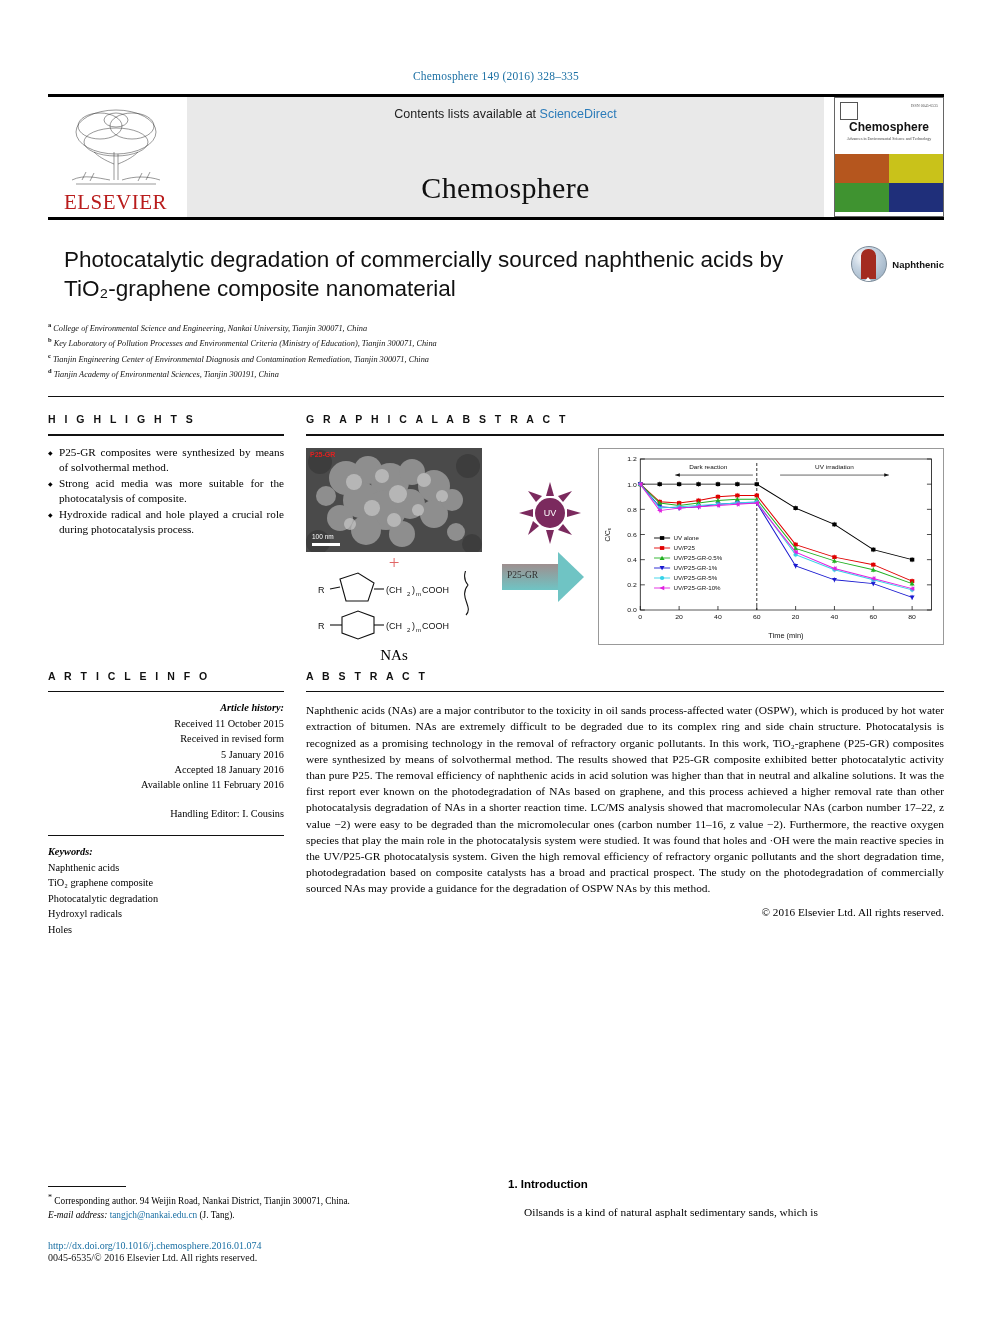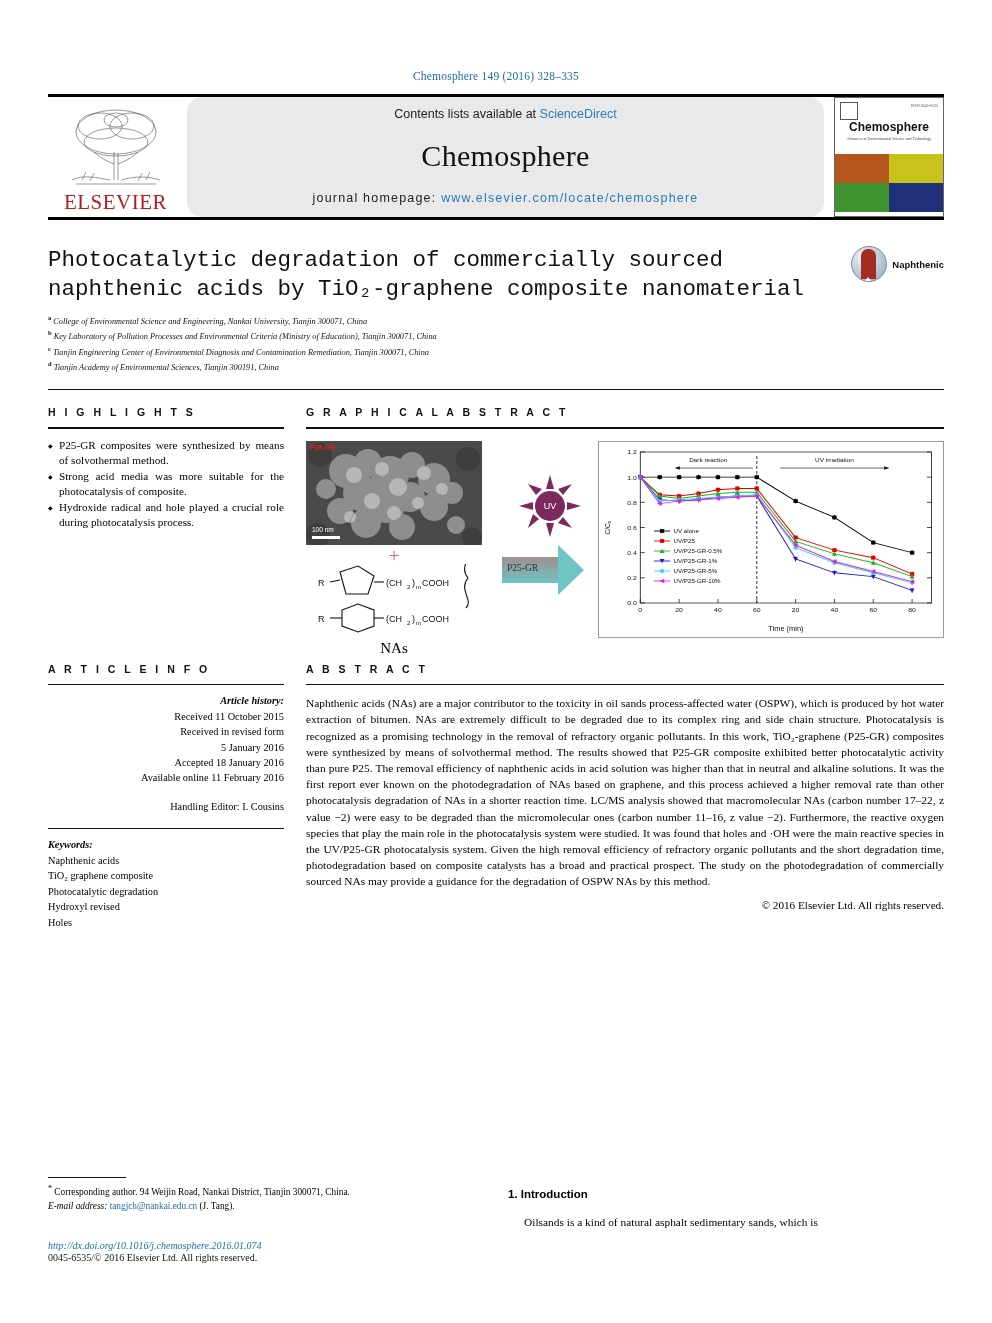--- a/index.html
+++ b/index.html
@@ -7,40 +7,40 @@
   .page{position:relative;width:992px;height:1323px;box-sizing:border-box;padding:0;}
 
   
   .runhead{text-align:center;font-family:"Liberation Serif",serif;font-size:11.5px;color:#1a6fa3;
            padding-top:70px;letter-spacing:.2px;}
   .rule-thick{height:3px;background:#000;margin:12px 48px 0 48px;}
   .masthead{display:flex;margin:0 48px;align-items:stretch;height:120px;}
   .elsevier{width:135px;display:flex;flex-direction:column;justify-content:flex-end;align-items:center;padding-bottom:2px;}
   .tree{width:104px;height:84px;}
   .elsevier-word{font-family:"Liberation Serif",serif;font-size:21px;letter-spacing:.5px;color:#b91c1c;font-weight:400;}
-  .sd-box{flex:1;background:#e9e9e9;display:flex;flex-direction:column;align-items:center;justify-content:space-between;padding:10px 0 12px 0;margin-left:4px;border-radius:15px;}
+  .sd-box{flex:1;background:#e9e9e9;display:flex;flex-direction:column;align-items:center;justify-content:space-between;padding:10px 0 12px 0;margin-left:4px;}
   .sd-line{font-family:"Liberation Sans",sans-serif;font-size:12.5px;color:#222;}
   .sd-link{color:#2b7bb9;}
   .journal-word{font-family:"Liberation Serif",serif;font-size:30px;color:#111;letter-spacing:.3px;}
   .homepage{font-family:"Liberation Sans",sans-serif;font-size:12.5px;letter-spacing:1.2px;color:#222;}
   .homepage .u{color:#2b7bb9;}
   .cover{width:108px;margin-left:10px;border:1px solid #666;background:#fff;position:relative;overflow:hidden;}
   .cover-top{height:56px;background:#fff;position:relative;}
   .cover-title{position:absolute;left:0;right:0;top:22px;text-align:center;font-family:"Liberation Sans",sans-serif;
                font-size:12px;font-weight:bold;color:#111;}
   .cover-sub{position:absolute;left:0;right:0;top:38px;text-align:center;font-size:4px;color:#444;}
   .cover-els{position:absolute;left:5px;top:4px;width:16px;height:16px;border:1px solid #555;}
   .cover-issn{position:absolute;right:5px;top:5px;font-size:4px;color:#555;}
   .cover-grid{display:grid;grid-template-columns:1fr 1fr;grid-template-rows:1fr 1fr;height:58px;}
   .cover-foot{height:10px;background:#fff;}
   .rule-thick2{height:3px;background:#000;margin:0 48px;}
 
   
   .titleblock{margin:26px 48px 0 48px;position:relative;}
-  h1.title{font-family:Liberation Mono, monospace;font-size:22.5px;font-weight:400;line-height:1.28;margin:0;max-width:760px;color:#111;}
+  h1.title{font-family:Liberation Sans, sans-serif;font-size:22.5px;font-weight:400;line-height:1.28;margin:16px;max-width:760px;color:#111;}
   .crossmark{position:absolute;right:0;top:0;display:flex;align-items:center;gap:5px;}
   .cm-badge{width:34px;height:34px;border-radius:50%;background:radial-gradient(circle at 35% 30%,#fff 0%,#c9d6e3 35%,#8fa6bb 100%);
             position:relative;overflow:hidden;border:1px solid #7c8b99;}
   .cm-inner{position:absolute;left:9px;top:2px;width:15px;height:30px;background:#a32b20;border-radius:7px 7px 0 0;}
   .cm-notch{position:absolute;left:9px;bottom:-5px;width:0;height:0;border-left:7.5px solid transparent;border-right:7.5px solid transparent;border-bottom:9px solid #fff;}
   .cm-text{font-family:"Liberation Sans",sans-serif;font-size:9.5px;font-weight:bold;color:#111;}
   .authors{font-family:"Liberation Serif",serif;font-size:17px;margin-top:16px;color:#111;}
   .sup{font-size:10.5px;color:#2b7bb9;vertical-align:super;}
   .affils{margin-top:9px;}
   .affil{font-family:"Liberation Serif",serif;font-style:italic;font-size:8.3px;line-height:1.55;color:#111;}
@@ -90,23 +90,23 @@
   .abstract p{font-family:"Liberation Serif",serif;font-size:11.4px;line-height:1.42;text-align:justify;margin:10px 0 0 0;}
   .copyright{font-family:"Liberation Serif",serif;font-size:11.2px;text-align:right;margin-top:9px;}
 
   
   .footer{position:absolute;left:48px;bottom:60px;width:380px;}
   .fn-rule{width:78px;height:1px;background:#111;margin-bottom:5px;}
   .fn{font-family:"Liberation Serif",serif;font-size:9.3px;line-height:1.5;}
   .fn .star{vertical-align:super;font-size:8px;}
   .fn i{font-style:italic;}
   .mailto{color:#1a6fa3;}
-  .doi{font-family:"Liberation Serif",serif;font-size:10px;color:#1a6fa3;margin-top:26px;font-style:italic;}
+  .doi{font-family:"Liberation Serif",serif;font-size:10px;color:#1a6fa3;margin-top:17px;}
   .issn{font-family:"Liberation Serif",serif;font-size:10px;color:#111;margin-top:1px;}
-  .introblock{position:absolute;left:508px;bottom:95px;width:440px;}
+  .introblock{position:absolute;left:508px;bottom:105px;width:440px;}
   .intro-h{font-family:"Liberation Sans",sans-serif;font-size:11.5px;font-weight:bold;}
   .intro-p{font-family:"Liberation Serif",serif;font-size:11.4px;margin-top:16px;text-indent:16px;}
   svg{display:block;}
 </style>
 </head>
 <body>
 
 <div class="page">
 
   <div class="runhead">Chemosphere 149 (2016) 328–335</div>
@@ -130,23 +130,20 @@
         </g>
       </svg>
       <div class="elsevier-word">ELSEVIER</div>
     </div>
 
     <div class="sd-box">
       <div class="sd-line">
         <span>Contents lists available at </span><span class="sd-link">ScienceDirect</span>
       </div>
       <div class="journal-word">Chemosphere</div>
-      <div class="homepage">
-        <span>journal homepage: </span><span class="u">www.elsevier.com/locate/chemosphere</span>
-      </div>
     </div>
 
     <div class="cover">
       <div class="cover-top">
         <div class="cover-els"></div>
         <div class="cover-issn">ISSN 0045-6535</div>
         <div class="cover-title">Chemosphere</div>
         <div class="cover-sub">Advances in Environmental Science and Technology</div>
       </div>
       <div class="cover-grid">
@@ -523,21 +520,21 @@
         <div class="ai-item">Accepted 18 January 2016</div>
         <div class="ai-item">Available online 11 February 2016</div>
         <div class="ai-item" style="margin-top:13px">Handling Editor: I. Cousins</div>
       </div>
       <div class="hr-sec" style="margin-top:14px"></div>
       <div style="margin-top:8px">
         <div class="kw ai-head">Keywords:</div>
         <div class="kw">Naphthenic acids</div>
         <div class="kw">TiO₂ graphene composite</div>
         <div class="kw">Photocatalytic degradation</div>
-        <div class="kw">Hydroxyl revised</div>
+        <div class="kw">Hydroxyl radicals</div>
         <div class="kw">Holes</div>
       </div>
     </div>
 
     <div class="colR abstract">
       <div class="sechead">A B S T R A C T</div>
       <div class="hr-sec thick"></div>
       <p>Naphthenic acids (NAs) are a major contributor to the toxicity in oil sands process-affected water (OSPW), which is produced by hot water extraction of bitumen. NAs are extremely difficult to be degraded due to its complex ring and side chain structure. Photocatalysis is recognized as a promising technology in the removal of refractory organic pollutants. In this work, TiO₂-graphene (P25-GR) composites were synthesized by means of solvothermal method. The results showed that P25-GR composite exhibited better photocatalytic activity than pure P25. The removal efficiency of naphthenic acids in acid solution was higher than that in neutral and alkaline solutions. It was the first report ever known on the photodegradation of NAs based on graphene, and this process achieved a higher removal rate than other photocatalysis degradation of NAs in a shorter reaction time. LC/MS analysis showed that macromolecular NAs (carbon number 17–22, z value −2) were easy to be degraded than the micromolecular ones (carbon number 11–16, z value −2). Furthermore, the reactive oxygen species that play the main role in the photocatalysis system were studied. It was found that holes and ·OH were the main reactive species in the UV/P25-GR photocatalysis system. Given the high removal efficiency of refractory organic pollutants and the short degradation time, photodegradation based on composite catalysts has a broad and practical prospect. The study on the photodegradation of commercially sourced NAs may provide a guidance for the degradation of OSPW NAs by this method.</p>
       <div class="copyright">© 2016 Elsevier Ltd. All rights reserved.</div>
     </div>

